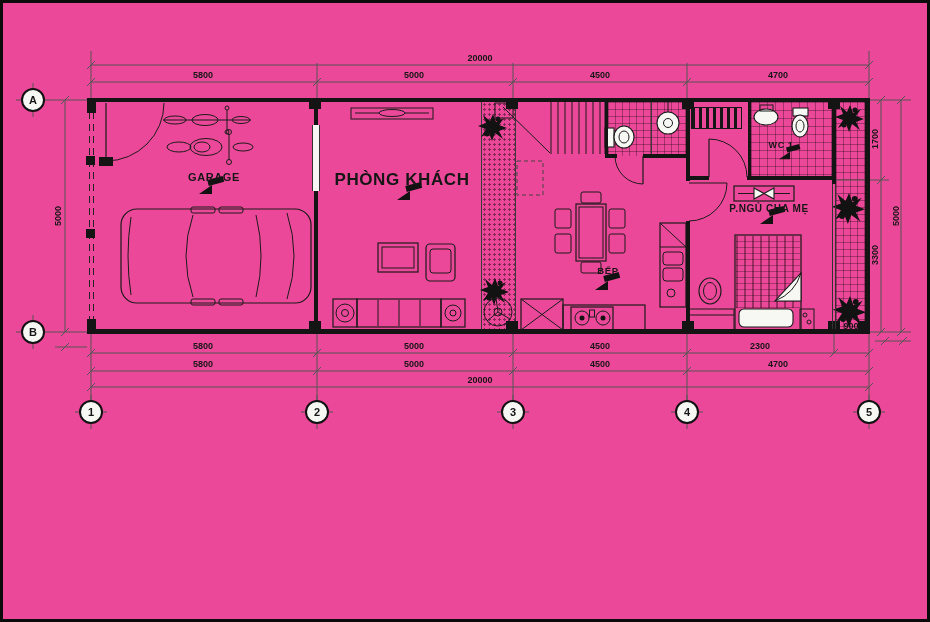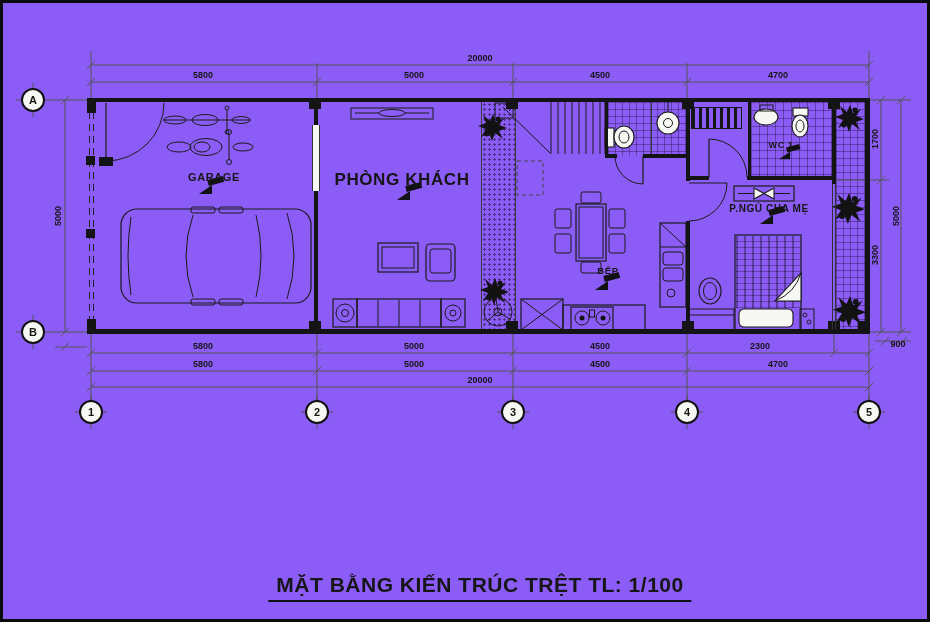--- a/index.html
+++ b/index.html
@@ -1,16 +1,16 @@
 <!DOCTYPE html>
 <html><head>
 <meta charset="utf-8">
 <style>
   html,body{margin:0;padding:0;background:#e8e8e6;}
-  .sheet{position:relative;width:930px;height:622px;background:#8b5cf6;
+  .sheet{position:relative;width:930px;height:622px;background:#ec4899;
          border:3px solid #0b0b0b;box-sizing:border-box;overflow:hidden;
          font-family:"Liberation Sans",sans-serif;color:#161616;}
   
   .wl{position:absolute;background:#141414;z-index:4;}
   
   .wt{position:absolute;background:#3a3a3a;z-index:2;}
   
   .dashv{position:absolute;width:1px;z-index:2;
          background:repeating-linear-gradient(180deg,#222 0 7px,transparent 7px 12px);}
   
@@ -313,21 +313,21 @@
 
   <span class="dim" style="left:477px;top:55px;">20000</span>
   <span class="dim" style="left:200px;top:72px;">5800</span>
   <span class="dim" style="left:411px;top:72px;">5000</span>
   <span class="dim" style="left:597px;top:72px;">4500</span>
   <span class="dim" style="left:775px;top:72px;">4700</span>
   <span class="dim" style="left:200px;top:343px;">5800</span>
   <span class="dim" style="left:411px;top:343px;">5000</span>
   <span class="dim" style="left:597px;top:343px;">4500</span>
   <span class="dim" style="left:757px;top:343px;">2300</span>
-  <span class="dim" style="left:848px;top:341px;margin-left:47px;">900</span>
+  <span class="dim" style="left:848px;top:323px;">900</span>
   <span class="dim" style="left:200px;top:361px;">5800</span>
   <span class="dim" style="left:411px;top:361px;">5000</span>
   <span class="dim" style="left:597px;top:361px;">4500</span>
   <span class="dim" style="left:775px;top:361px;">4700</span>
   <span class="dim" style="left:477px;top:377px;">20000</span>
   <span class="dim vert" style="left:55px;top:213px;">5000</span>
   <span class="dim vert" style="left:872px;top:136px;">1700</span>
   <span class="dim vert" style="left:872px;top:252px;">3300</span>
   <span class="dim vert" style="left:893px;top:213px;">5000</span>
 
@@ -352,14 +352,13 @@
   <div class="bubble" style="left:510px;top:409px;">
       <span>3</span>
     </div>
   <div class="bubble" style="left:684px;top:409px;">
       <span>4</span>
     </div>
   <div class="bubble" style="left:866px;top:409px;">
       <span>5</span>
     </div>
 
-  <div class="title">MẶT BẰNG KIẾN TRÚC TRỆT TL: 1/100</div>
 </div>
 
 </body></html>

